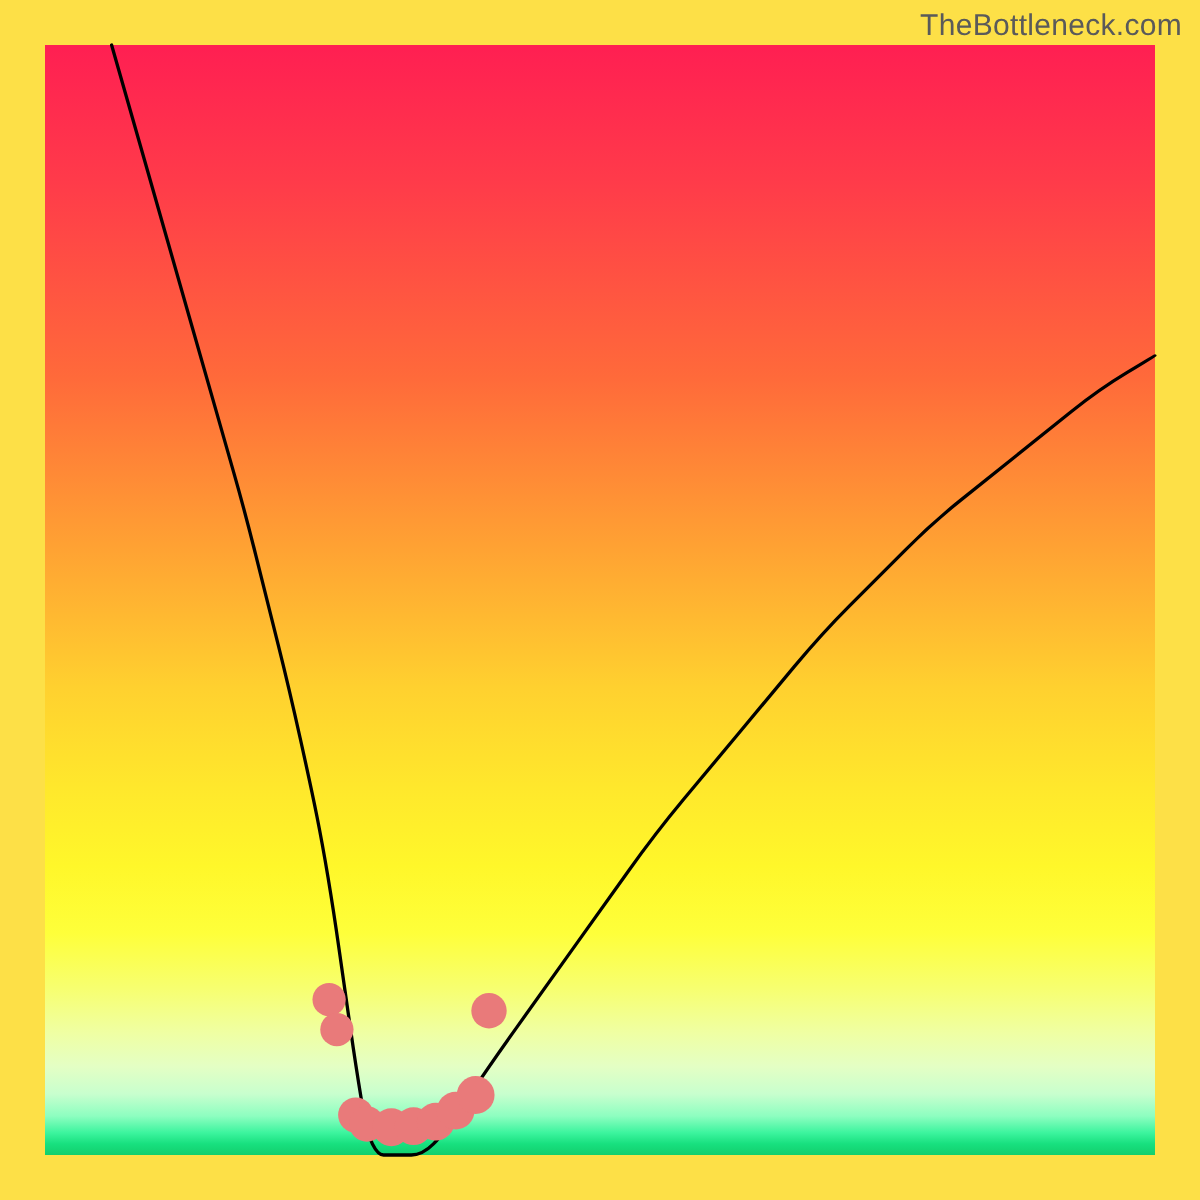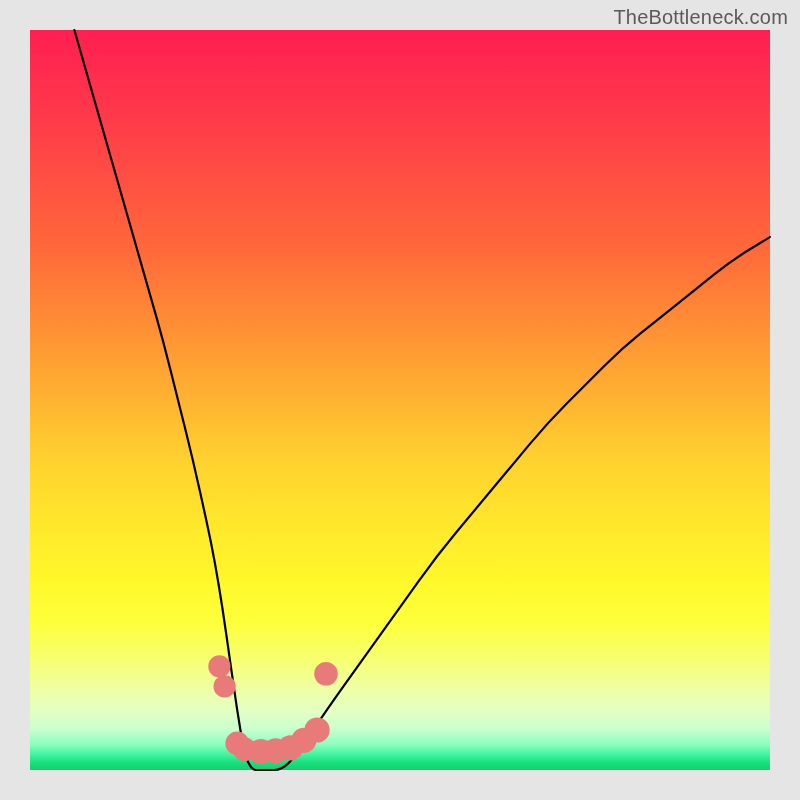--- a/index.html
+++ b/index.html
@@ -10,21 +10,21 @@
     overflow: hidden;
     background: #000;
     font-family: Arial, Helvetica, sans-serif;
   }
   .frame {
     position: absolute;
     left: 0;
     top: 0;
     width: 800px;
     height: 800px;
-    background: #e5e5e5;
+    background: #fde047;
   }
   .plot {
     position: absolute;
     left: 30px;
     top: 30px;
     width: 740px;
     height: 740px;
     
     background: linear-gradient(
       to bottom,

